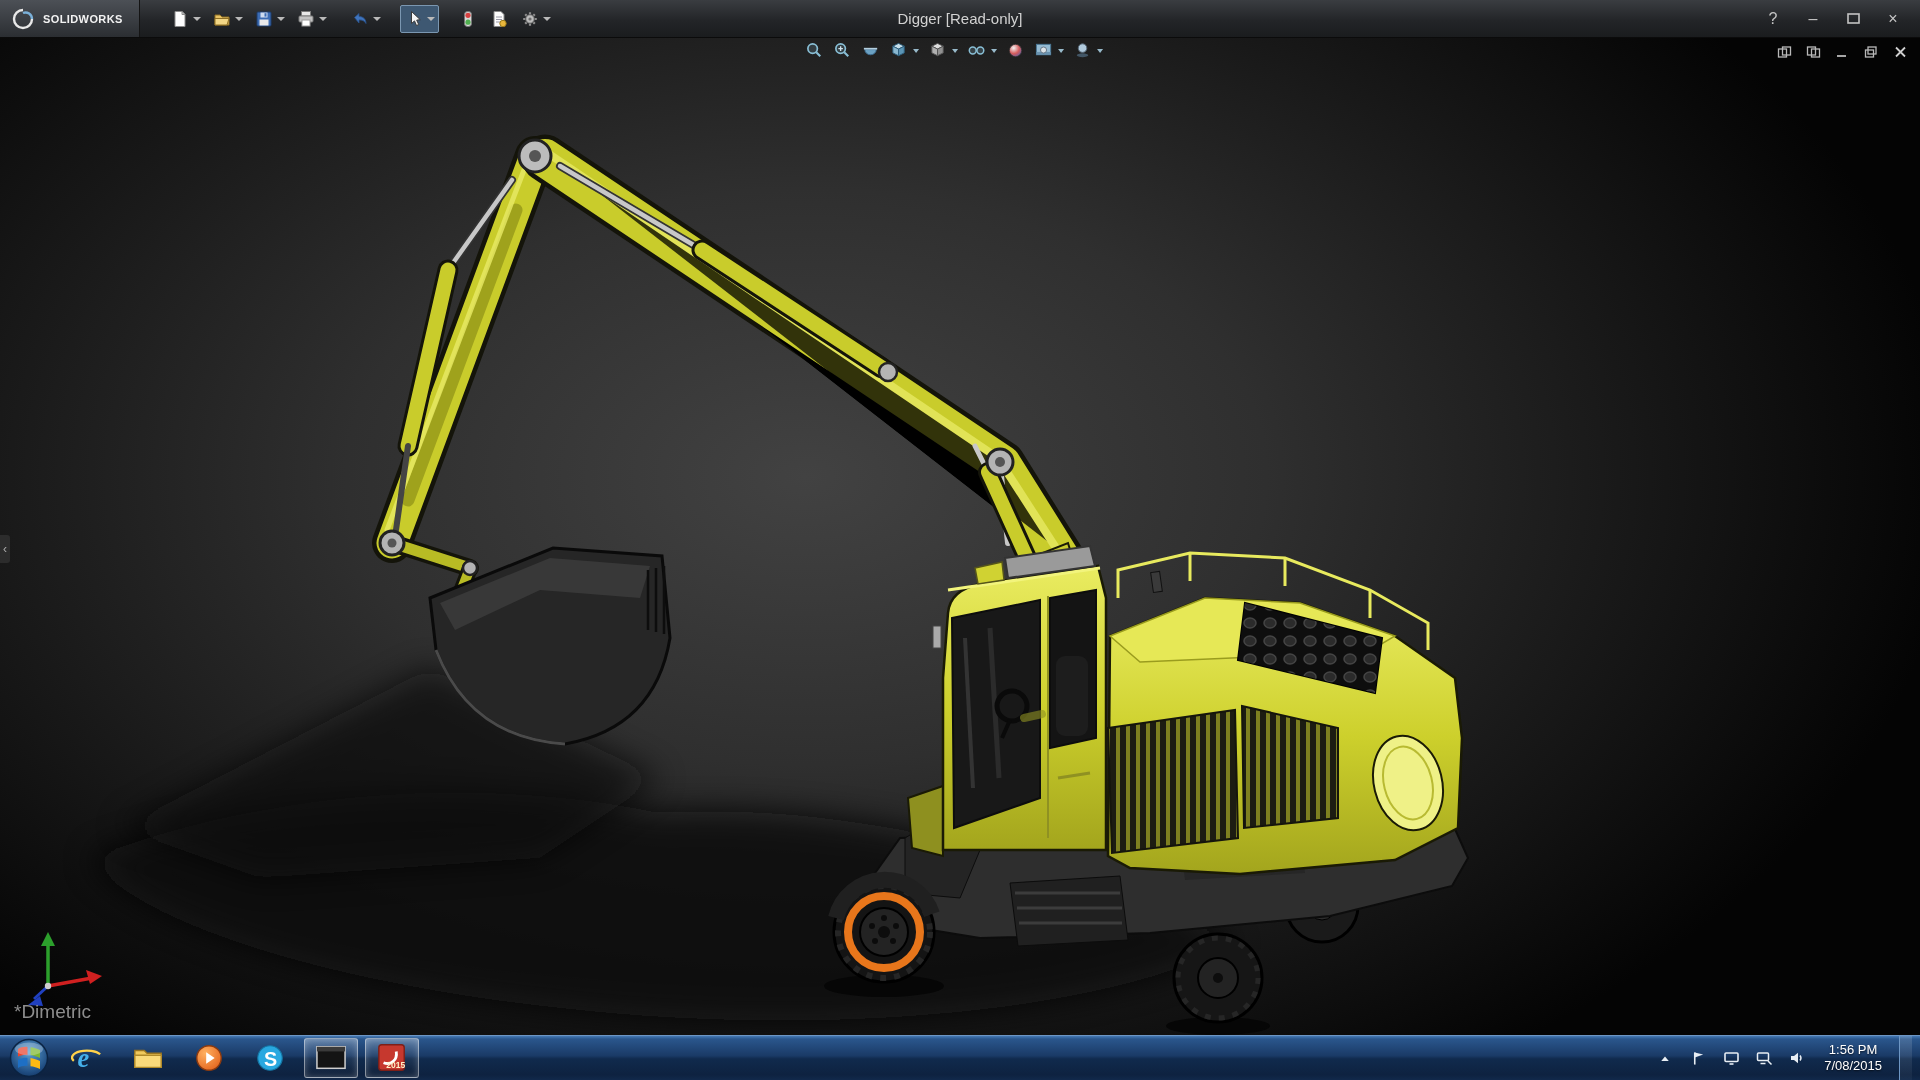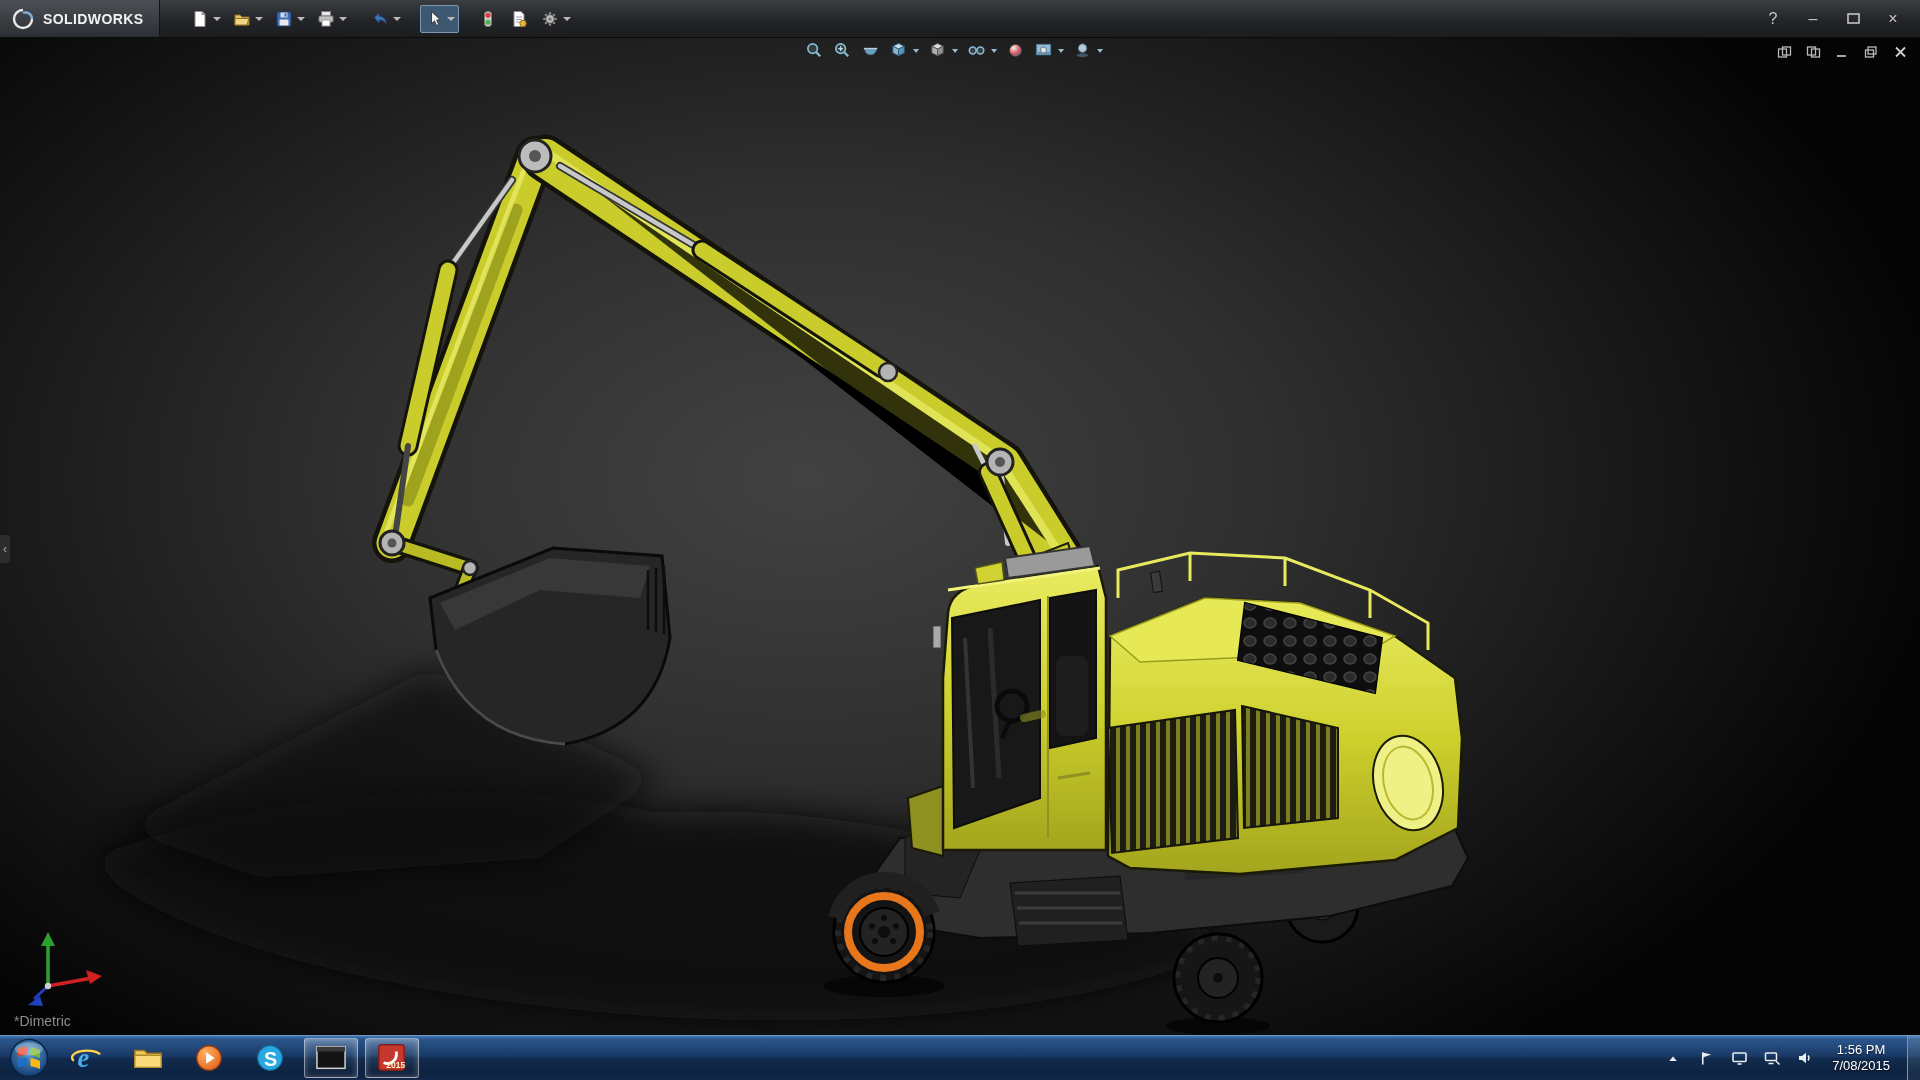--- a/index.html
+++ b/index.html
@@ -4,53 +4,53 @@
 <style>
   *{margin:0;padding:0;box-sizing:border-box}
   html,body{width:1920px;height:1080px;overflow:hidden;background:#000;font-family:"Liberation Sans",sans-serif}
   .screen{position:relative;width:1920px;height:1080px;overflow:hidden}
 
   
   .titlebar{position:absolute;top:0;left:0;right:0;height:38px;display:flex;align-items:center;
     background:linear-gradient(#3a3d41,#232528 55%,#1a1c1e);border-bottom:1px solid #0b0b0b;z-index:30}
   .brand{display:flex;align-items:center;gap:7px;height:100%;padding:0 16px 0 10px;
     background:linear-gradient(#4c5056,#2b2e32);border-right:1px solid #141414}
-  .brand-text{color:#f2f2f2;font-size:14px;font-weight:bold;letter-spacing:.4px}
+  .brand-text{color:#f2f2f2;font-size:11px;font-weight:bold;letter-spacing:.4px}
   .tb-tools{display:flex;align-items:center;gap:3px;margin-left:26px}
   .tb-tool{display:flex;align-items:center;height:28px;padding:3px;border-radius:2px;border:1px solid transparent}
   .tb-tool.active{background:#3e5872;border:1px solid #7b97b1}
   .dd{width:0;height:0;border-left:4px solid transparent;border-right:4px solid transparent;border-top:4px solid #b9b9b9;margin-left:3px}
   .tb-sep{width:9px}
   .app-title{position:absolute;left:0;right:0;text-align:center;color:#d2d2d2;font-size:15px;pointer-events:none}
   .win-controls{margin-left:auto;display:flex;align-items:center;gap:6px;padding-right:10px;z-index:2}
   .win-btn{width:34px;height:24px;display:flex;align-items:center;justify-content:center;color:#c4c4c4;font-size:16px}
 
   
   .viewport{position:absolute;top:38px;left:0;right:0;bottom:45px;overflow:hidden;
     background:radial-gradient(1150px 720px at 42% 44%, #424242 0%, #2f2f2f 40%, #181818 72%, #040404 100%)}
   .hud{position:absolute;top:3px;left:50%;transform:translateX(-52%);display:flex;align-items:center;gap:9px;z-index:10}
   .hud-tool{display:flex;align-items:center;gap:2px;opacity:.95}
   .hud .dd{border-top-color:#9fc3d5;border-left-width:3.5px;border-right-width:3.5px}
   .mdi{position:absolute;top:5px;right:9px;display:flex;gap:7px;z-index:10}
   .mdi-btn{width:22px;height:18px;display:flex;align-items:center;justify-content:center}
   .model-svg{position:absolute;inset:0;width:100%;height:100%}
-  .view-label{position:absolute;left:14px;bottom:6px;color:#8d8d8d;font-size:14px;z-index:5}
+  .view-label{position:absolute;left:14px;bottom:12px;color:#8d8d8d;font-size:19px;z-index:5}
   .flyout{position:absolute;left:0;top:497px;width:10px;height:28px;display:flex;align-items:center;justify-content:center;
     color:#aaa;background:rgba(80,80,80,.35);border-radius:0 3px 3px 0;font-size:12px;z-index:10}
 
   
   .taskbar{position:absolute;left:0;right:0;bottom:0;height:45px;display:flex;align-items:center;z-index:40;
     background:linear-gradient(#4579b4 0%,#2a568c 7%,#1a3a66 45%,#102a4d 52%,#0e2240 88%,#11294b 100%);
     border-top:1px solid #6d96c4}
   .start{width:58px;height:45px;display:flex;align-items:center;justify-content:center}
   .task-items{display:flex;align-items:center;gap:7px;height:100%;padding-left:2px}
   .task-btn{width:54px;height:40px;display:flex;align-items:center;justify-content:center;border-radius:3px;position:relative}
   .task-btn.running{background:linear-gradient(rgba(255,255,255,.25),rgba(255,255,255,.07) 45%,rgba(0,0,0,.14));
     border:1px solid rgba(255,255,255,.5);box-shadow:inset 0 0 7px rgba(255,255,255,.28)}
-  .tray{margin-left:auto;display:flex;align-items:center;gap:13px;height:100%}
+  .tray{margin-left:auto;display:flex;align-items:center;gap:13px;padding-right:8px;height:100%}
   .tray-btn{display:flex;align-items:center;justify-content:center;width:20px;height:30px}
   .clock{color:#fff;font-size:13px;text-align:center;line-height:16px;text-shadow:0 1px 2px rgba(0,0,0,.7);padding:0 4px}
   .show-desktop{width:13px;height:45px;border-left:1px solid #6d96c4;background:linear-gradient(rgba(255,255,255,.14),rgba(255,255,255,.03))}
 </style>
 </head>
 <body>
 
 <div class="screen">
 
   <header class="titlebar">
@@ -128,20 +128,21 @@
           <circle cx="10" cy="10" r="4.2" fill="#bdbdbd" stroke="#6e6e6e"></circle>
           <g stroke="#8d8d8d" stroke-width="2.2">
             <path d="M10 3.2v2M10 14.8v2M3.2 10h2M14.8 10h2M5.2 5.2l1.4 1.4M13.4 13.4l1.4 1.4M14.8 5.2l-1.4 1.4M6.6 13.4l-1.4 1.4"></path>
           </g>
           <circle cx="10" cy="10" r="1.6" fill="#6e6e6e"></circle>
         </svg>
           <span class="dd"></span>
       </div>
     </div>
 
+    <div class="app-title">Digger [Read-only]</div>
 
     <div class="win-controls">
       <div class="win-btn">?</div>
       <div class="win-btn">–</div>
       <div class="win-btn">
         <svg width="13" height="11" viewBox="0 0 13 11">
           <rect x="1" y="1" width="11" height="9" fill="none" stroke="#c4c4c4" stroke-width="1.6"></rect>
         </svg>
       </div>
       <div class="win-btn">×</div>

